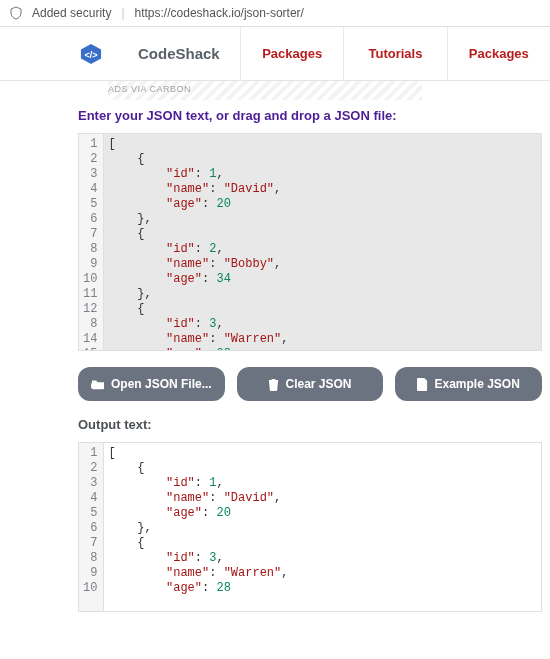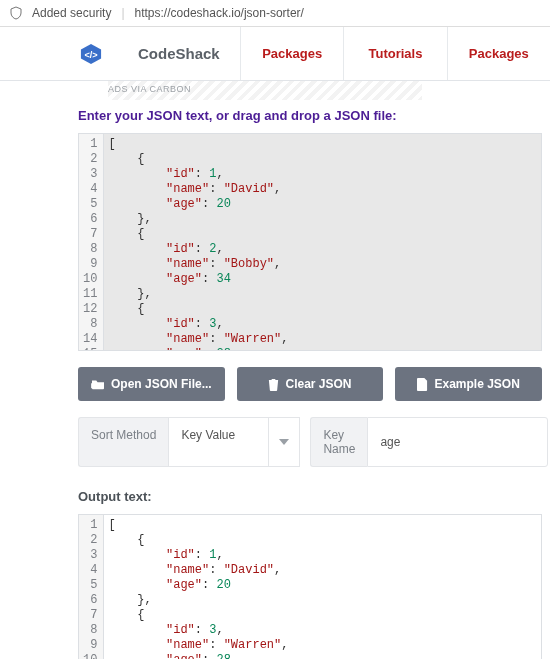--- a/index.html
+++ b/index.html
@@ -123,21 +123,21 @@
     gap: 12px;
     margin: 16px 0;
   }
   .btn {
     flex: 1 1 0;
     background: #6c7380;
     color: #fff;
     font-size: 12px;
     font-weight: 600;
     border: none;
-    border-radius: 3px;
+    border-radius: 12px;
     padding: 10px 8px;
     display: flex;
     align-items: center;
     justify-content: center;
     gap: 6px;
     cursor: pointer;
   }
   
   
   .controls-row {
@@ -267,35 +267,20 @@
     <button class="btn">
       <span>
         <svg width="11" height="13" viewBox="0 0 12 14">
             <path fill="#fff" d="M1 0 h7 l3 3 v10 a1 1 0 0 1 -1 1 H1 a1 1 0 0 1 -1 -1 V1 a1 1 0 0 1 1 -1 Z"></path>
           </svg>
       </span>
       <span>Example JSON</span>
     </button>
   </div>
 
-  <div class="controls-row">
-    <div class="ctrl-select-wrap">
-      <div class="ctrl-label">Sort Method</div>
-      <div class="ctrl-select">Key Value</div>
-      <div class="ctrl-caret">
-        <svg width="10" height="6" viewBox="0 0 10 6">
-            <path fill="#9aa0a6" d="M0 0 L5 6 L10 0 Z"></path>
-          </svg>
-      </div>
-    </div>
-    <div class="ctrl-input-wrap">
-      <div class="ctrl-label">Key Name</div>
-      <input class="ctrl-input" value="age" style="">
-    </div>
-  </div>
 
   <div class="output-label">Output text:</div>
 
   <div class="code-editor output-editor" id="output-editor">
     <div class="gutter" id="output-gutter">
         <div>1</div>
         <div>2</div>
         <div>3</div>
         <div>4</div>
         <div>5</div>

